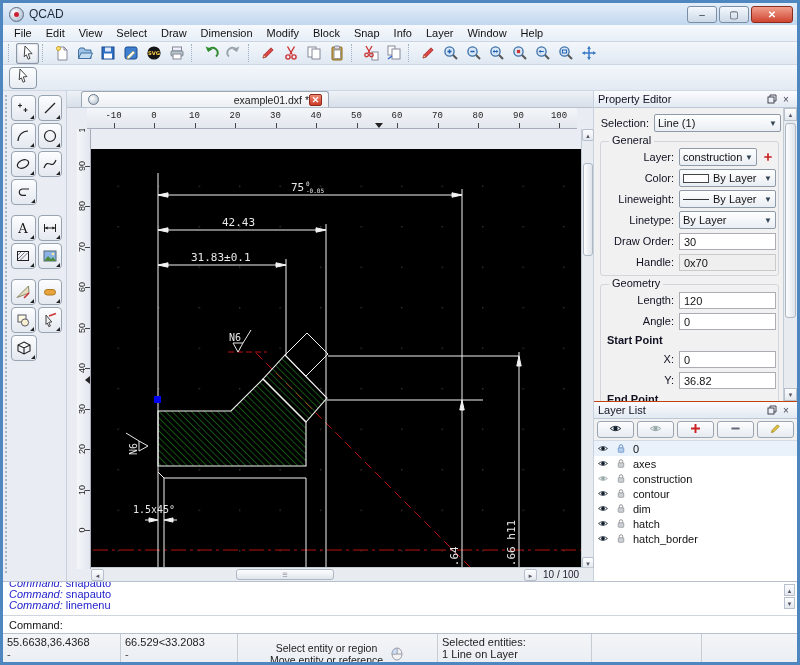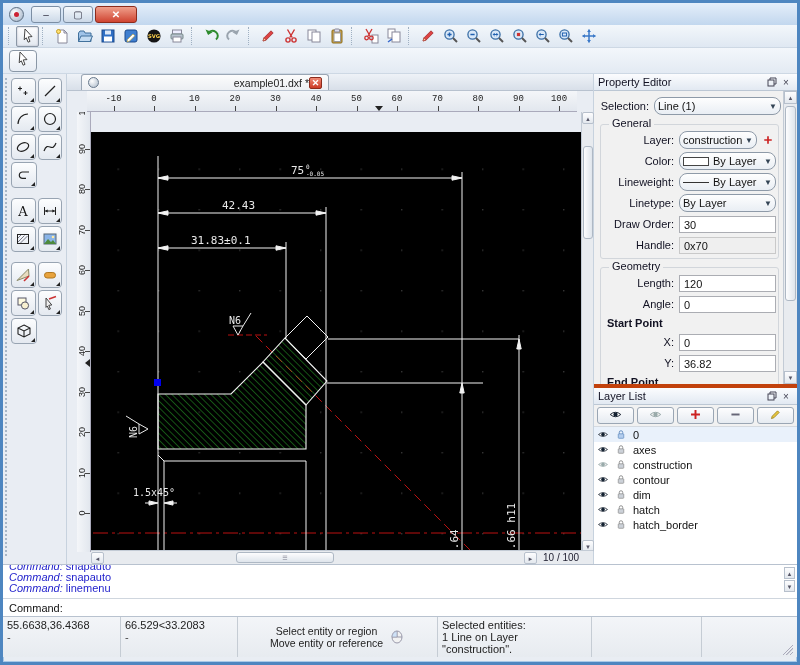--- a/index.html
+++ b/index.html
@@ -54,32 +54,32 @@
   .vthumb{position:absolute;left:1px;width:10px;top:34px;height:93px;background:linear-gradient(90deg,#fdfdfe,#dfe5ec);border:1px solid #aeb8c4;border-radius:3px;}
   .hscroll{position:absolute;left:24px;bottom:0;width:502px;height:14px;background:#e8ebef;border-top:1px solid #c3cbd5;display:flex;align-items:center;}
   .hscroll .arr{width:13px;height:12px;font-size:6px;color:#556;text-align:center;line-height:12px;background:linear-gradient(#fdfdfe,#e3e8ee);border:1px solid #b7c0cc;border-radius:2px;}
   .htrack{position:relative;width:420px;height:12px;}
   .hthumb{position:absolute;left:132px;width:98px;top:0;height:11px;background:linear-gradient(#fdfdfe,#dfe5ec);border:1px solid #aeb8c4;border-radius:3px;text-align:center;font-size:6px;color:#778;line-height:10px;}
   .scrollpos{font-size:10px;color:#223;margin-left:6px;white-space:nowrap;}
   
   .rightdocks{flex:1;display:flex;flex-direction:column;border-left:1px solid #c7d2de;background:#fde047;}
   .panel{display:flex;flex-direction:column;min-height:0;}
   .panel.prop{flex:0 0 310px;}
-  .panel.layers{flex:1;border-top:4px solid #c2410c;}
+  .panel.layers{flex:1;border-top:1px solid #c2410c;}
   .panel-title{height:17px;background:linear-gradient(#fbfcfe,#e2e9f2);border-bottom:1px solid #bcc7d4;display:flex;align-items:center;padding:0 4px;flex:0 0 auto;}
   .panel-title .pt-text{font-size:11px;color:#112;flex:1;}
   .pt-btn{width:14px;height:13px;display:flex;align-items:center;justify-content:center;font-size:10px;color:#445;}
   .pt-btn svg{width:10px;height:10px;}
   .panel-body{flex:1;background:#f1f1f1;position:relative;overflow:hidden;padding:4px 16px 0 4px;}
   .prow{display:flex;align-items:center;height:20px;margin:1px 0;}
   .plabel{width:76px;text-align:right;padding-right:5px;font-size:11px;color:#112;flex:0 0 76px;}
   .plabel.bold{text-align:left;font-weight:bold;padding-left:4px;}
   .pfield{flex:1;height:17px;border:1px solid #abadb3;background:#fff;font-size:11px;padding:1px 4px;color:#111;line-height:14px;}
   .pfield.ro{background:#efefef;border-color:#c9c9c9;}
-  .combo{flex:1;height:18px;border:1px solid #8e9aa8;border-radius:8px;background:linear-gradient(#fefefe,#e9eef4);display:flex;align-items:center;font-size:11px;padding:7px 3px;color:#111;}
+  .combo{flex:1;height:18px;border:1px solid #8e9aa8;border-radius:2px;background:linear-gradient(#fefefe,#e9eef4);display:flex;align-items:center;font-size:11px;padding:7px 3px;color:#111;}
   .combo .caret{margin-left:auto;font-size:8px;color:#345;}
   .combo .swatch{width:26px;height:9px;background:#fff;border:1px solid #444;margin-right:4px;}
   .combo .lwline{width:26px;height:1px;background:#333;margin-right:4px;}
   .addbtn{width:16px;flex:0 0 16px;display:flex;align-items:center;justify-content:center;margin-left:3px;}
   .addbtn svg{width:12px;height:12px;}
   .pgroup{border:1px solid #d2d6db;border-radius:3px;margin:8px 2px 4px 2px;padding:4px 2px 2px 2px;position:relative;}
   .pgroup-title{position:absolute;top:-8px;left:8px;background:#f1f1f1;font-size:11px;color:#112;padding:0 3px;}
   .pscroll{position:absolute;right:0;top:0;bottom:0;width:14px;background:#e8ebef;border-left:1px solid #c3cbd5;}
   .pscroll .arr{position:absolute;left:0;width:13px;height:13px;font-size:6px;color:#556;text-align:center;line-height:13px;background:linear-gradient(#fdfdfe,#e3e8ee);border:1px solid #b7c0cc;}
   .pthumb{position:absolute;left:1px;width:11px;background:linear-gradient(90deg,#fdfdfe,#dfe5ec);border:1px solid #aeb8c4;border-radius:3px;}
@@ -110,25 +110,41 @@
   .grip{margin-left:auto;align-self:flex-end;width:14px;height:14px;background:
     linear-gradient(135deg,transparent 62%,#aab 63%,#aab 66%,transparent 67%,transparent 74%,#aab 75%,#aab 78%,transparent 79%,transparent 86%,#aab 87%,#aab 90%,transparent 91%);}
 </style>
 </head>
 <body>
 
 <div class="window">
 
   <div class="titlebar">
     <span class="appicon"></span>
+    <span class="apptitle">QCAD</span>
     <span class="winbtn">–</span>
     <span class="winbtn">▢</span>
     <span class="winbtn close">✕</span>
   </div>
 
+  <div class="menubar" id="menubar">
+      <span class="menuitem">File</span>
+      <span class="menuitem">Edit</span>
+      <span class="menuitem">View</span>
+      <span class="menuitem">Select</span>
+      <span class="menuitem">Draw</span>
+      <span class="menuitem">Dimension</span>
+      <span class="menuitem">Modify</span>
+      <span class="menuitem">Block</span>
+      <span class="menuitem">Snap</span>
+      <span class="menuitem">Info</span>
+      <span class="menuitem">Layer</span>
+      <span class="menuitem">Window</span>
+      <span class="menuitem">Help</span>
+    </div>
 
   <div class="toolbar" id="toolbar1">
       <span class="tbsep"></span>
       <span class="tbbtn pressed">
         <span>
           <svg viewBox="0 0 16 16" width="16" height="16">
             <path d="M5 1 L12 8.6 L8.2 8.9 L10 13.4 L8.1 14.2 L6.3 9.8 L4.2 11.8 Z" fill="#fff" stroke="#444"></path>
           </svg>
         </span>
       </span>

